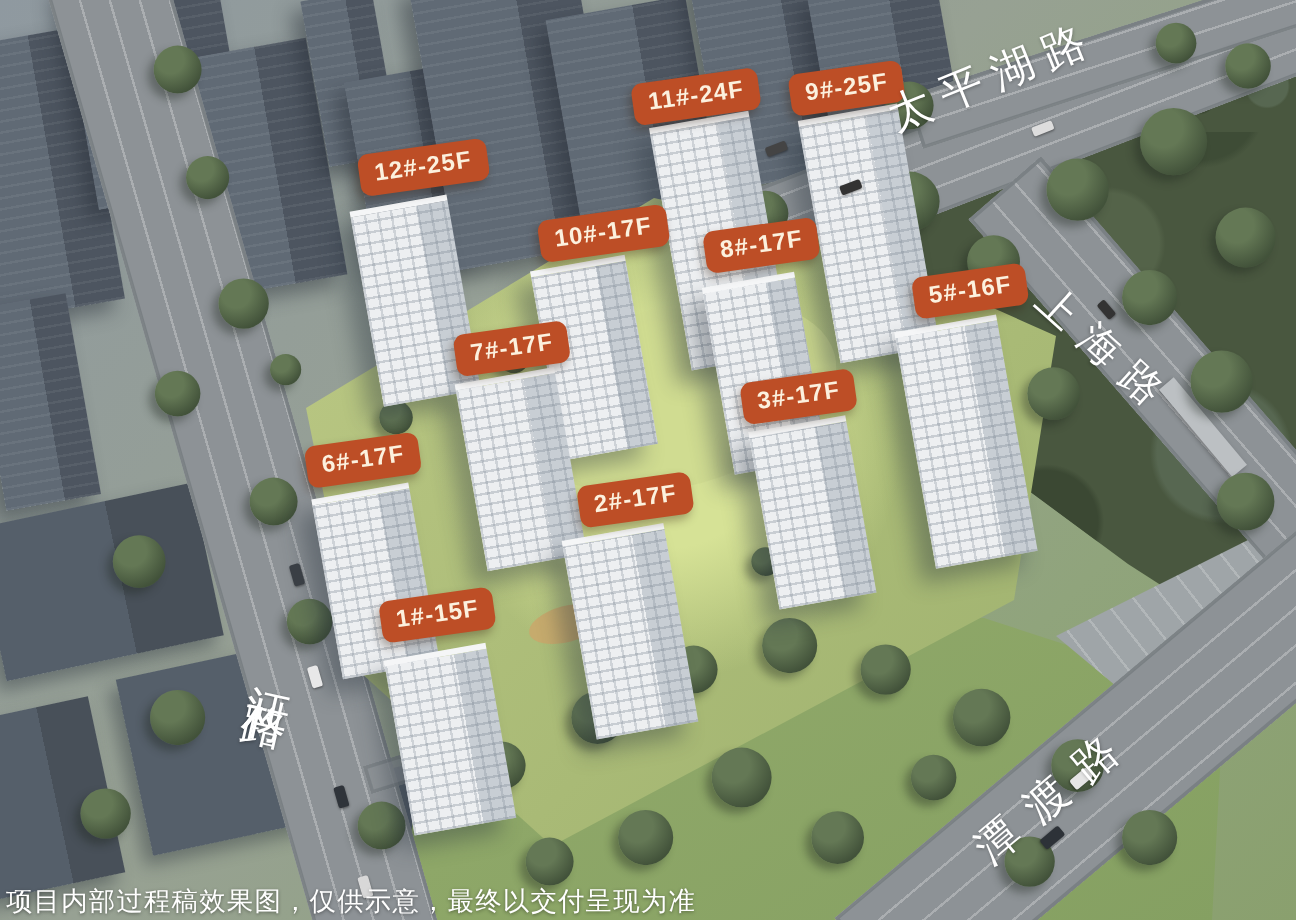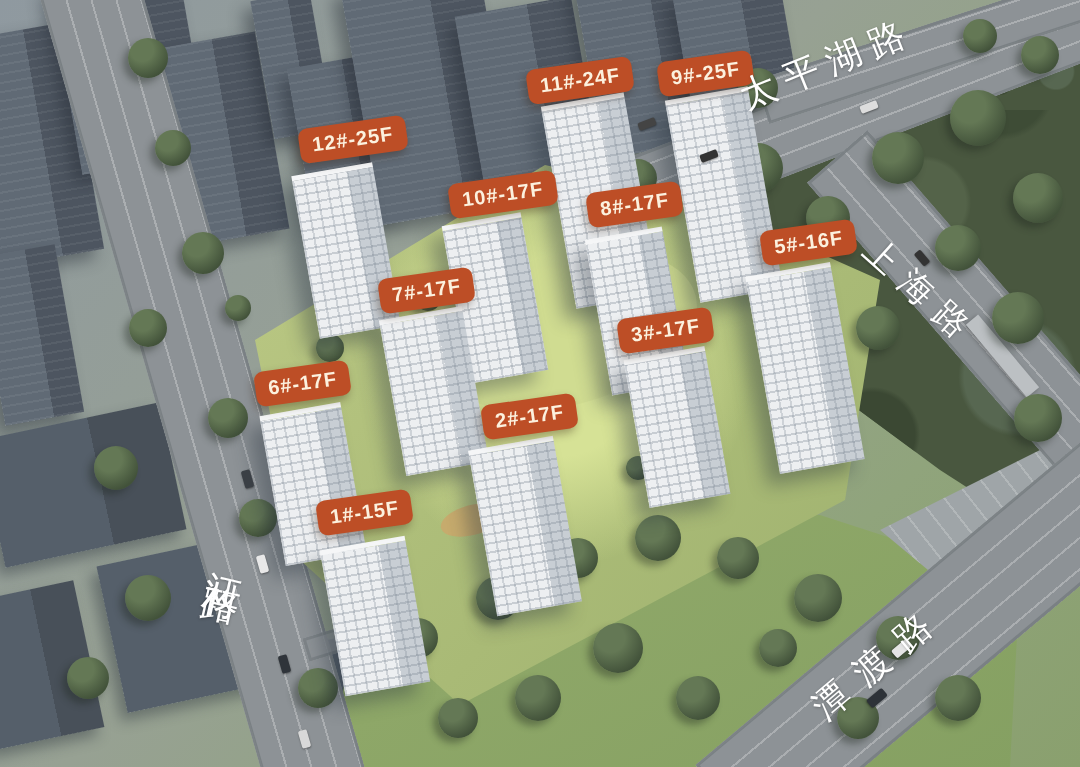--- a/index.html
+++ b/index.html
@@ -235,14 +235,15 @@
   <div class="tag" style="left:618px;top:313px;">3#-17F</div>
   <div class="tag" style="left:255px;top:366px;">6#-17F</div>
   <div class="tag" style="left:482px;top:399px;">2#-17F</div>
   <div class="tag" style="left:317px;top:495px;">1#-15F</div>
 
   <div class="road-label rl-taiping">太平湖路</div>
   <div class="road-label rl-shanghai">上海路</div>
   <div class="road-label rl-jiangcun">江村路</div>
   <div class="road-label rl-tandu">潭渡路</div>
 
+  <div class="disclaimer">项目内部过程稿效果图，仅供示意，最终以交付呈现为准</div>
 
 </div>
 
 </body></html>

